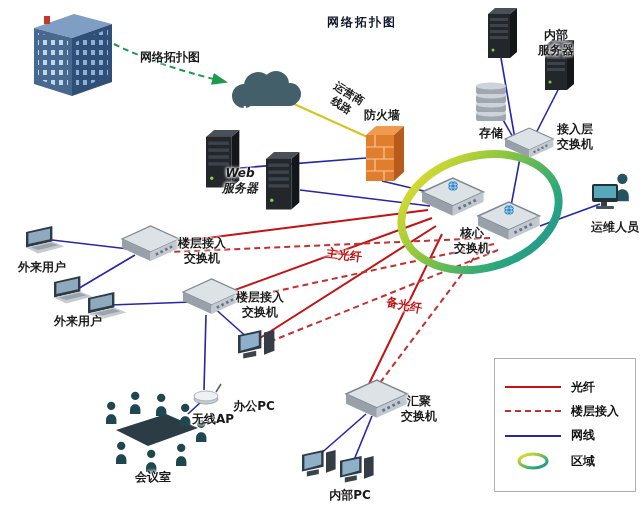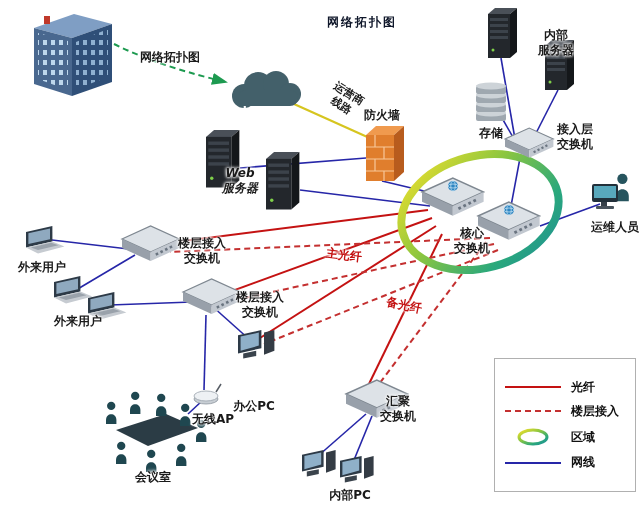--- a/index.html
+++ b/index.html
@@ -251,50 +251,50 @@
   <div class="lbl" style="left:588px;top:220px;width:54px;">运维人员</div>
   <div class="lbl" style="left:172px;top:236px;width:60px;">楼层接入
 交换机</div>
   <div class="lbl" style="left:230px;top:290px;width:60px;">楼层接入
 交换机</div>
   <div class="lbl" style="left:12px;top:260px;width:60px;">外来用户</div>
   <div class="lbl" style="left:48px;top:314px;width:60px;">外来用户</div>
   <div class="lbl" style="left:226px;top:364px;width:56px;margin-top:35px;">办公PC</div>
   <div class="lbl" style="left:186px;top:412px;width:54px;">无线AP</div>
   <div class="lbl" style="left:126px;top:470px;width:54px;">会议室</div>
-  <div class="lbl" style="left:373px;top:394px;width:50px;">汇聚
+  <div class="lbl" style="left:394px;top:394px;width:50px;">汇聚
 交换机</div>
   <div class="lbl" style="left:322px;top:488px;width:56px;">内部PC</div>
   <div class="lbl red" style="left:320px;top:248px;width:48px;transform:rotate(7deg);">主光纤</div>
   <div class="lbl red" style="left:380px;top:298px;width:48px;transform:rotate(12deg);">备光纤</div>
 
   <div class="legend">
     <div class="row">
       <div class="sample fiber"></div>
       <div class="lab">光纤</div>
     </div>
     <div class="row">
       <div class="sample backup"></div>
       <div class="lab">楼层接入</div>
+    </div>
+    <div class="row">
+      <div class="sample cable"></div>
+      <div class="lab">网线</div>
     </div>
     <div class="row">
       <div class="zone-wrap">
         <svg width="34" height="20">
           <defs>
             <linearGradient id="ringG2" x1="0" y1="0" x2="1" y2="1">
               <stop offset="0" stop-color="#f4e12c"></stop>
               <stop offset="0.4" stop-color="#8cc63f"></stop>
               <stop offset="0.75" stop-color="#2aa87c"></stop>
               <stop offset="1" stop-color="#1f8f96"></stop>
             </linearGradient>
           </defs>
           <ellipse cx="17" cy="10" rx="14" ry="7" fill="none" stroke="url(#ringG2)" stroke-width="3"></ellipse>
         </svg>
       </div>
       <div class="lab">区域</div>
     </div>
-    <div class="row">
-      <div class="sample cable"></div>
-      <div class="lab">网线</div>
-    </div>
   </div>
 
 </div>
 
 </body></html>

